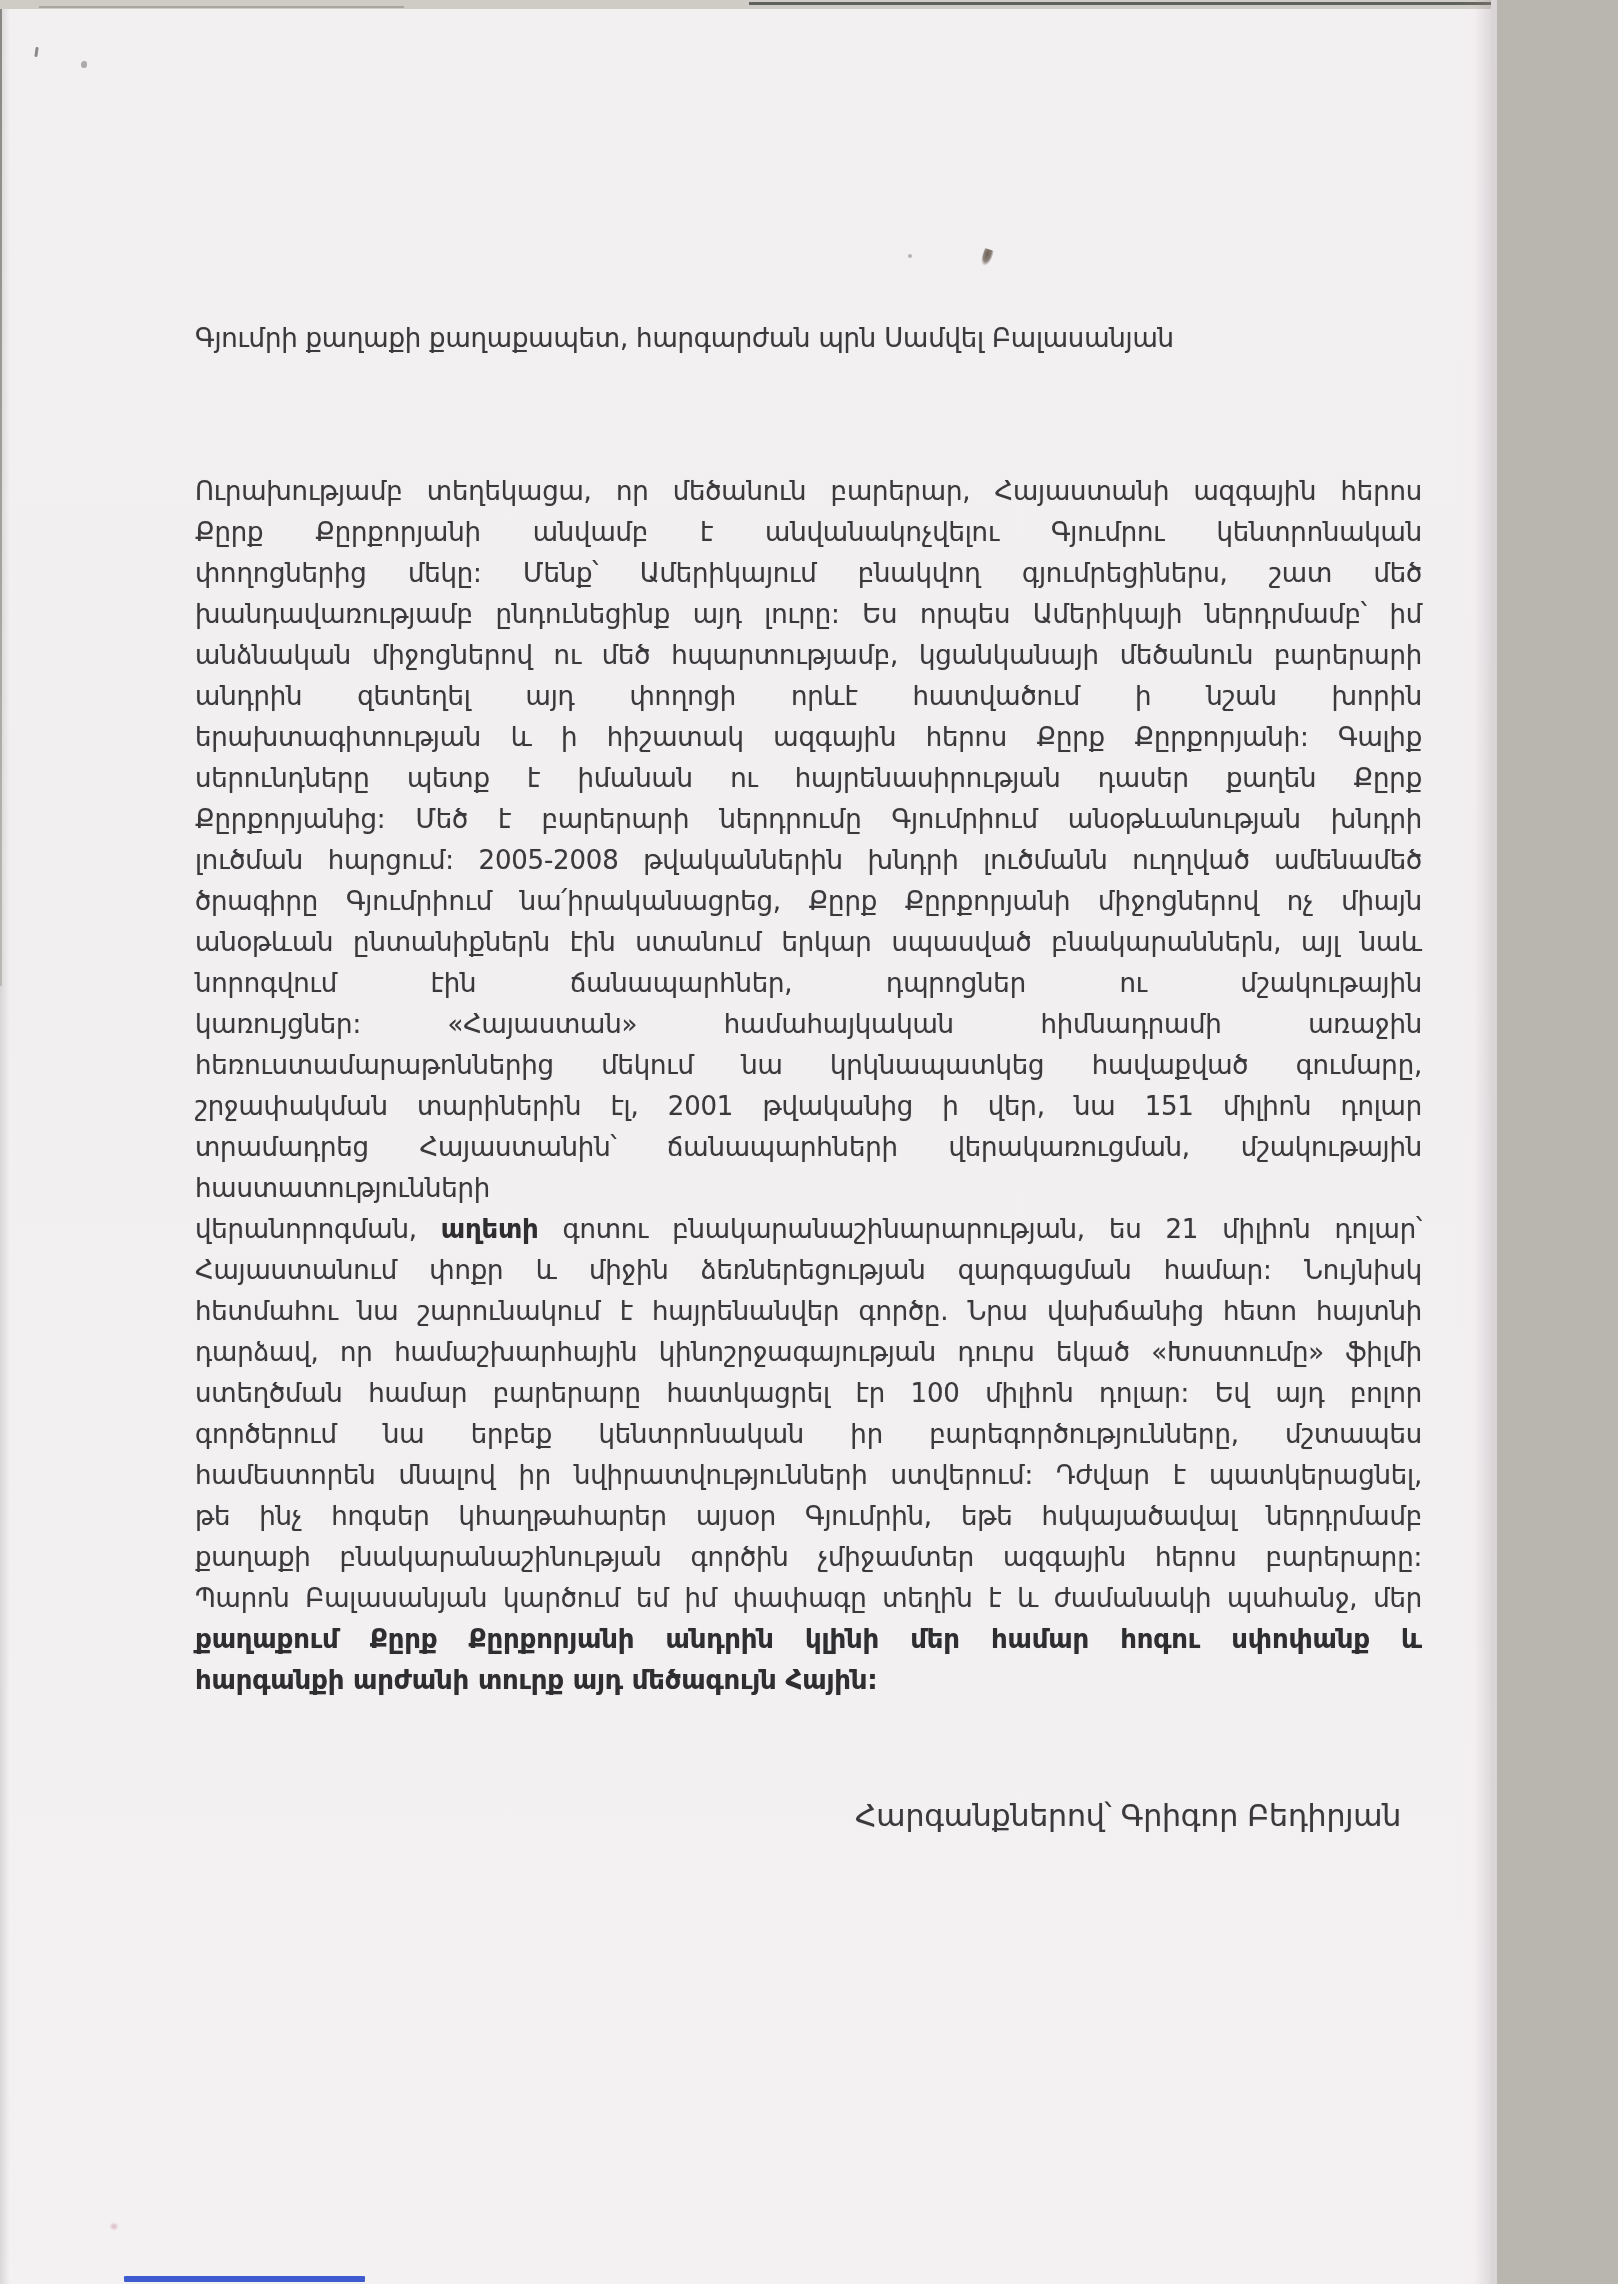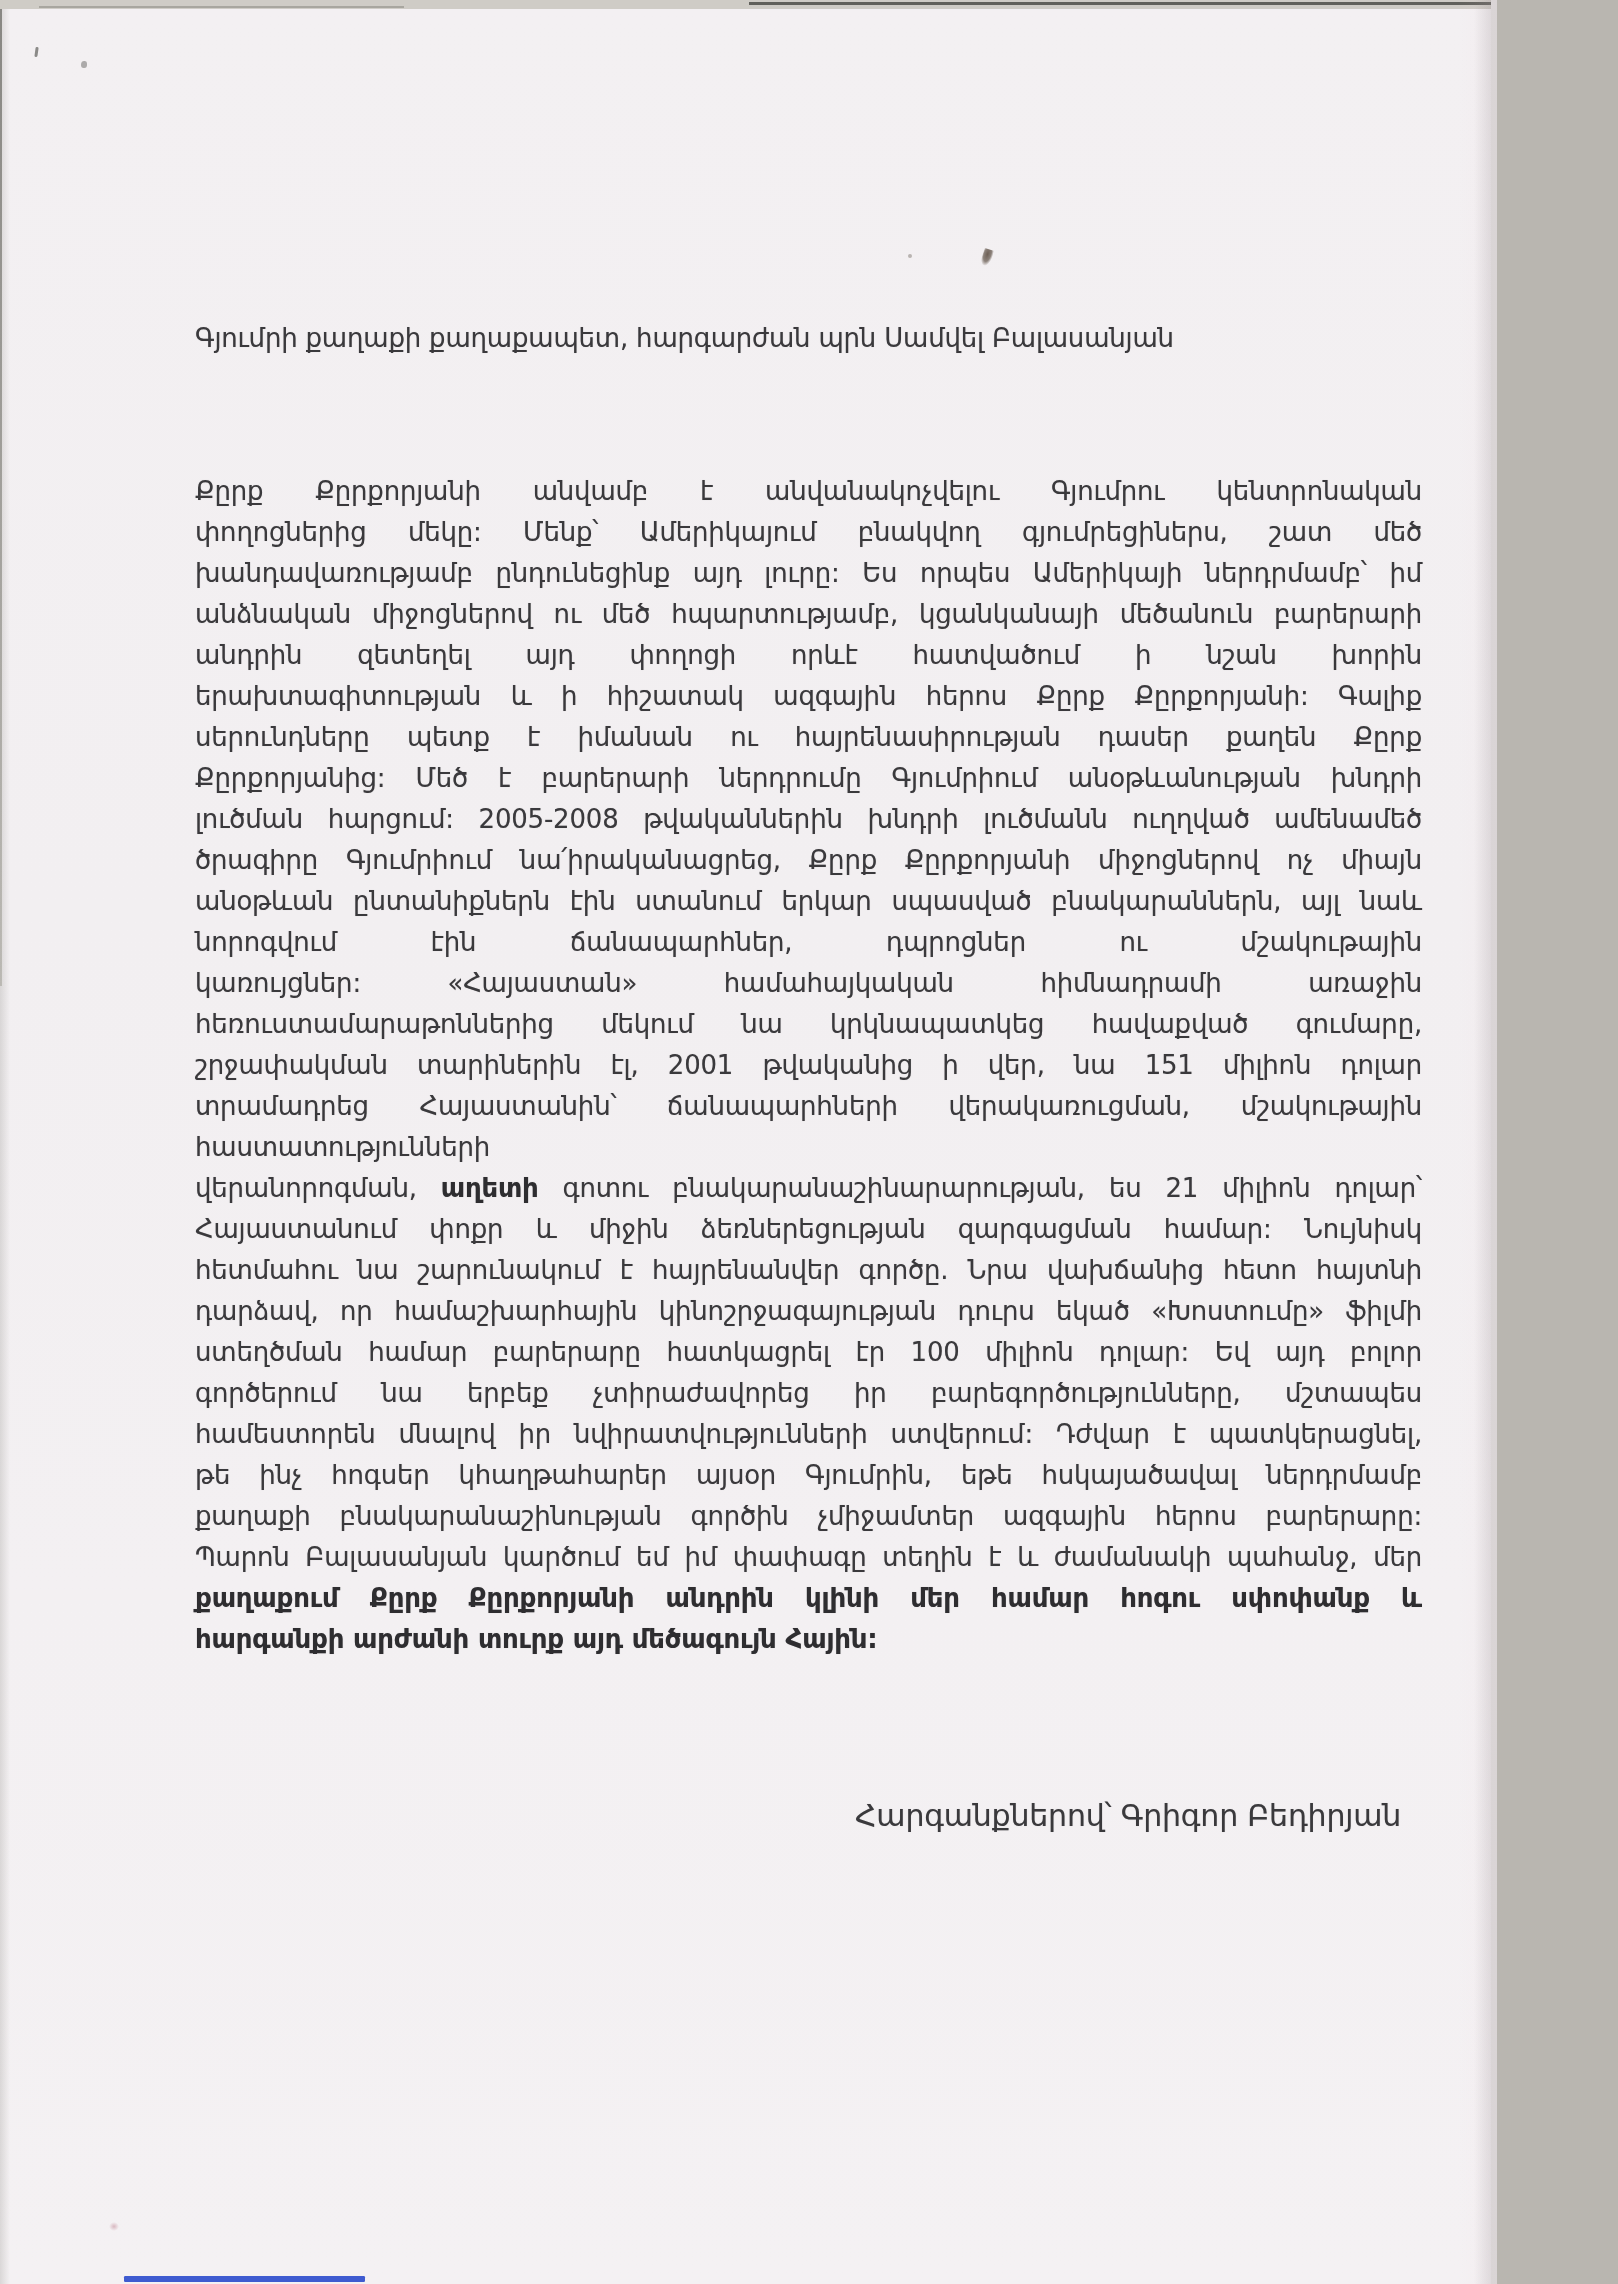--- a/index.html
+++ b/index.html
@@ -66,20 +66,21 @@
   <div class="mark-one"></div>
   <div class="mark-blob"></div>
   <div class="mark-ink"></div>
   <div class="mark-dot2"></div>
   <div class="mark-smudge"></div>
   <div class="blue-strip"></div>
 
   <div class="h-line h1">Գյումրի  քաղաքի քաղաքապետ, հարգարժան պրն Սամվել Բալասանյան</div>
 
   <div class="bodyblock">
+    <div class="ln j">Ուրախությամբ տեղեկացա, որ մեծանուն բարերար, Հայաստանի ազգային հերոս</div>
     <div class="ln j">Քըրք Քըրքորյանի անվամբ է անվանակոչվելու Գյումրու կենտրոնական</div>
     <div class="ln j">փողոցներից մեկը: Մենք՝ Ամերիկայում բնակվող գյումրեցիներս, շատ մեծ</div>
     <div class="ln j">խանդավառությամբ ընդունեցինք այդ լուրը: Ես որպես Ամերիկայի ներդրմամբ՝ իմ</div>
     <div class="ln j">անձնական միջոցներով ու մեծ հպարտությամբ, կցանկանայի մեծանուն բարերարի</div>
     <div class="ln j">անդրին զետեղել այդ փողոցի որևէ հատվածում ի նշան խորին</div>
     <div class="ln j">երախտագիտության և ի հիշատակ ազգային հերոս Քըրք Քըրքորյանի: Գալիք</div>
     <div class="ln j">սերունդները պետք է իմանան ու հայրենասիրության դասեր քաղեն Քըրք</div>
     <div class="ln j">Քըրքորյանից: Մեծ է բարերարի ներդրումը Գյումրիում անօթևանության խնդրի</div>
     <div class="ln j">լուծման հարցում: 2005-2008 թվականներին խնդրի լուծմանն ուղղված ամենամեծ</div>
     <div class="ln j">ծրագիրը Գյումրիում նա՛իրականացրեց, Քըրք Քըրքորյանի միջոցներով ոչ միայն</div>
@@ -88,21 +89,21 @@
     <div class="ln j">կառույցներ: «Հայաստան» համահայկական հիմնադրամի առաջին</div>
     <div class="ln j">հեռուստամարաթոններից մեկում նա կրկնապատկեց հավաքված գումարը,</div>
     <div class="ln j">շրջափակման տարիներին էլ, 2001 թվականից ի վեր, նա 151 միլիոն դոլար</div>
     <div class="ln j">տրամադրեց Հայաստանին՝ ճանապարհների վերակառուցման, մշակութային</div>
     <div class="ln l">հաստատությունների</div>
     <div class="ln j"><span>վերանորոգման, </span><span class="b">աղետի</span><span> գոտու բնակարանաշինարարության, ես 21 միլիոն դոլար՝</span></div>
     <div class="ln j">Հայաստանում փոքր և միջին ձեռներեցության զարգացման համար: Նույնիսկ</div>
     <div class="ln j">հետմահու նա շարունակում է հայրենանվեր գործը. Նրա վախճանից հետո հայտնի</div>
     <div class="ln j">դարձավ, որ համաշխարհային կինոշրջագայության դուրս եկած «Խոստումը» ֆիլմի</div>
     <div class="ln j">ստեղծման համար բարերարը հատկացրել էր 100 միլիոն դոլար: Եվ այդ բոլոր</div>
-    <div class="ln j">գործերում նա երբեք չտիրաժավորեց իր բարեգործությունները, մշտապես</div>
+    <div class="ln j">գործերում նա երբեք կենտրոնական իր բարեգործությունները, մշտապես</div>
     <div class="ln j">համեստորեն մնալով իր նվիրատվությունների ստվերում: Դժվար է պատկերացնել,</div>
     <div class="ln j">թե ինչ հոգսեր կհաղթահարեր այսօր Գյումրին, եթե հսկայածավալ ներդրմամբ</div>
     <div class="ln j">քաղաքի բնակարանաշինության գործին չմիջամտեր ազգային հերոս բարերարը:</div>
     <div class="ln j">Պարոն Բալասանյան կարծում եմ իմ փափագը տեղին է և ժամանակի պահանջ, մեր</div>
     <div class="ln j bold">քաղաքում Քըրք Քըրքորյանի անդրին կլինի մեր համար հոգու սփոփանք և</div>
     <div class="ln l bold">հարգանքի արժանի տուրք այդ մեծագույն Հային:</div>
   </div>
 
   <div class="signature">Հարգանքներով՝ Գրիգոր Բեդիրյան</div>
 

